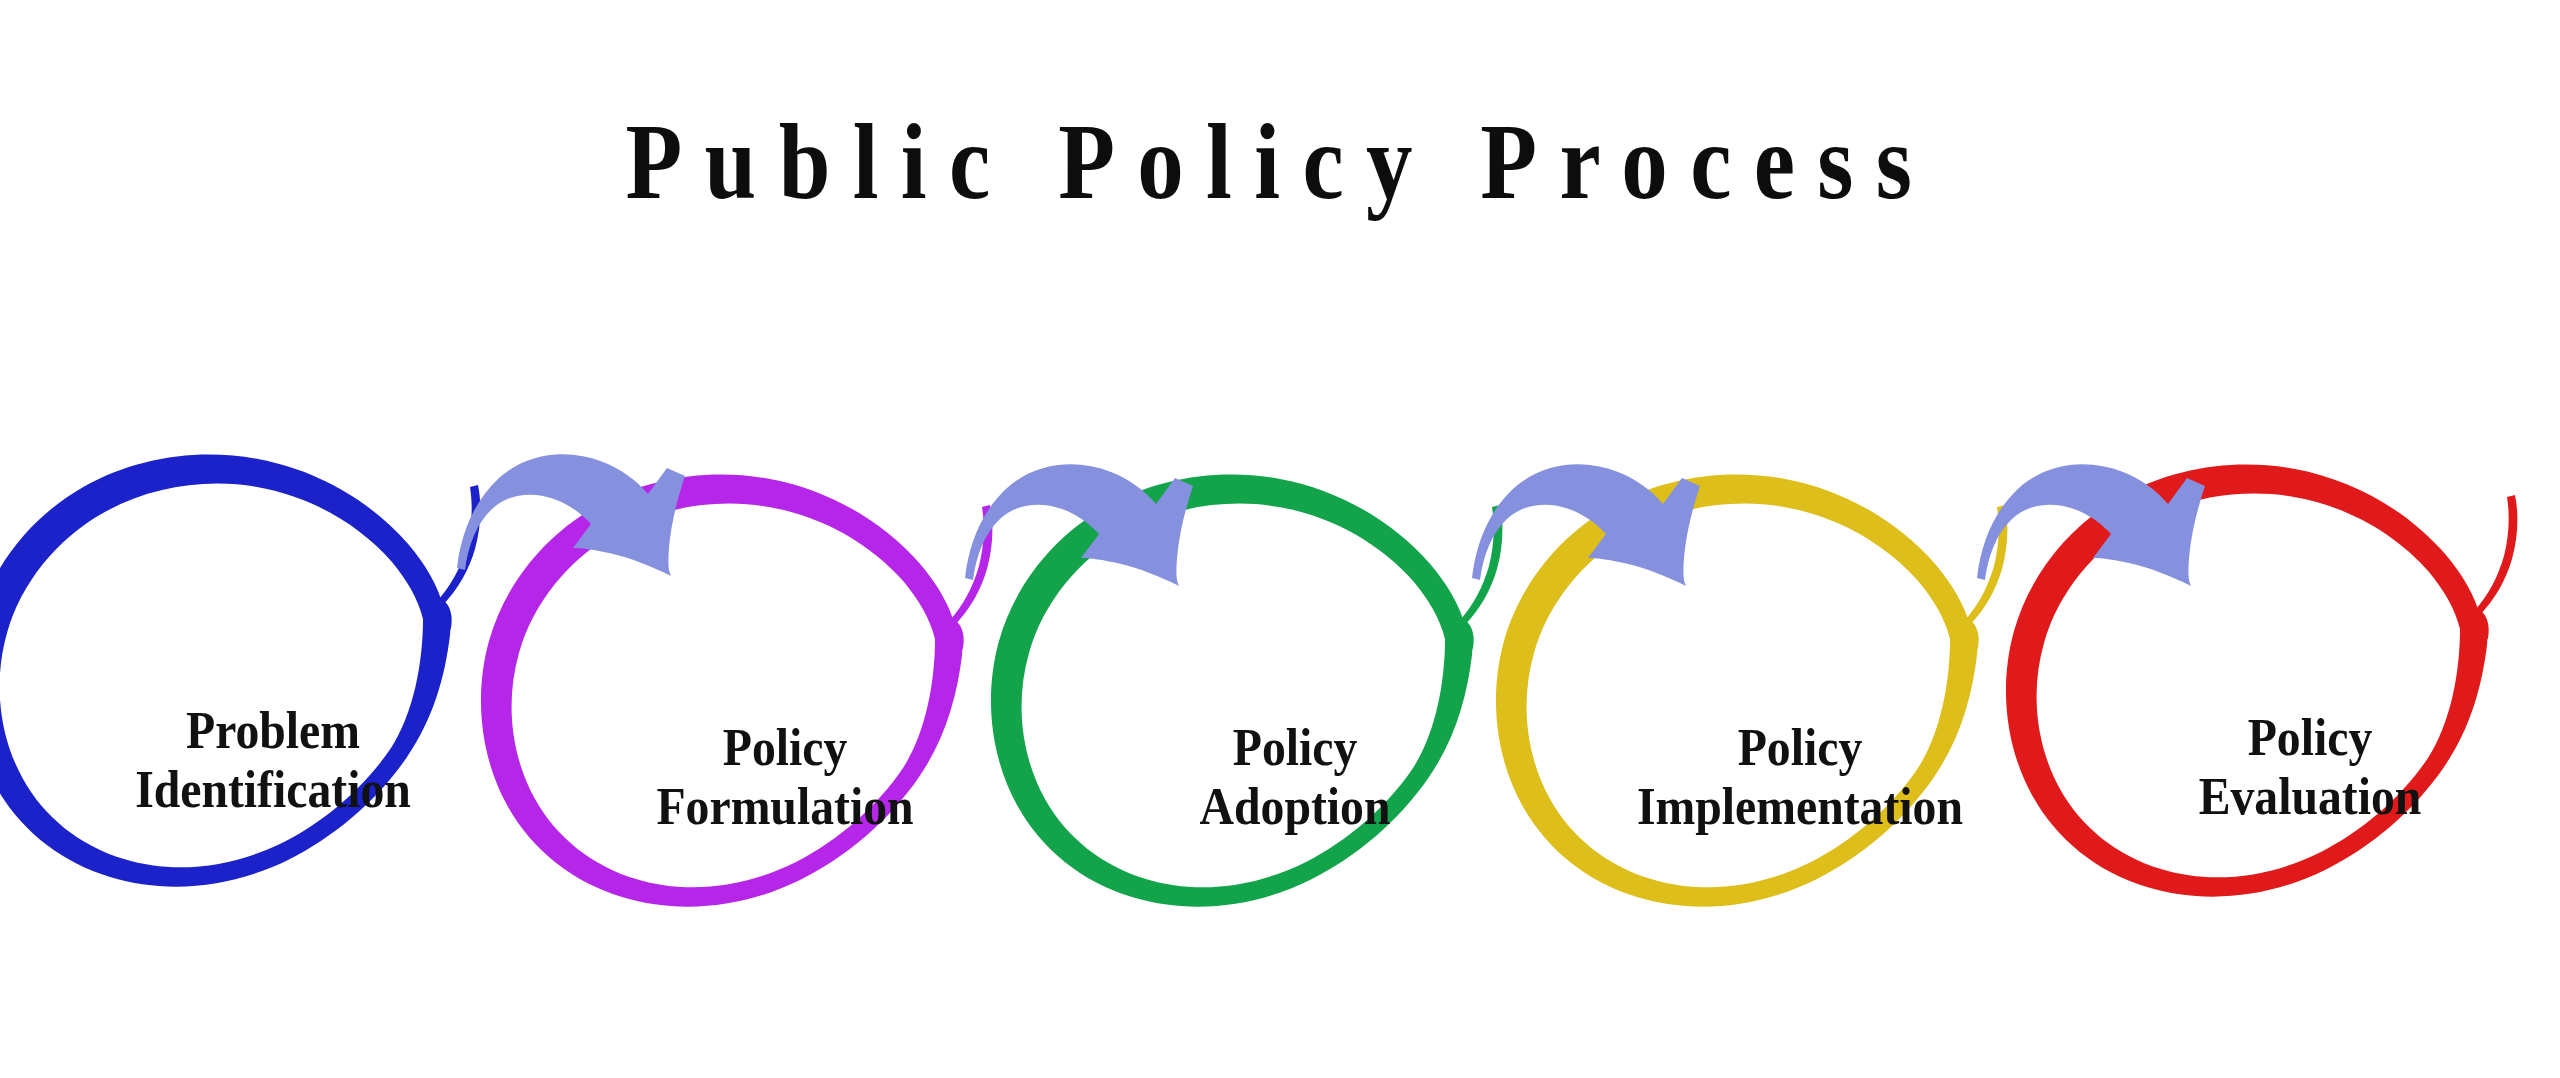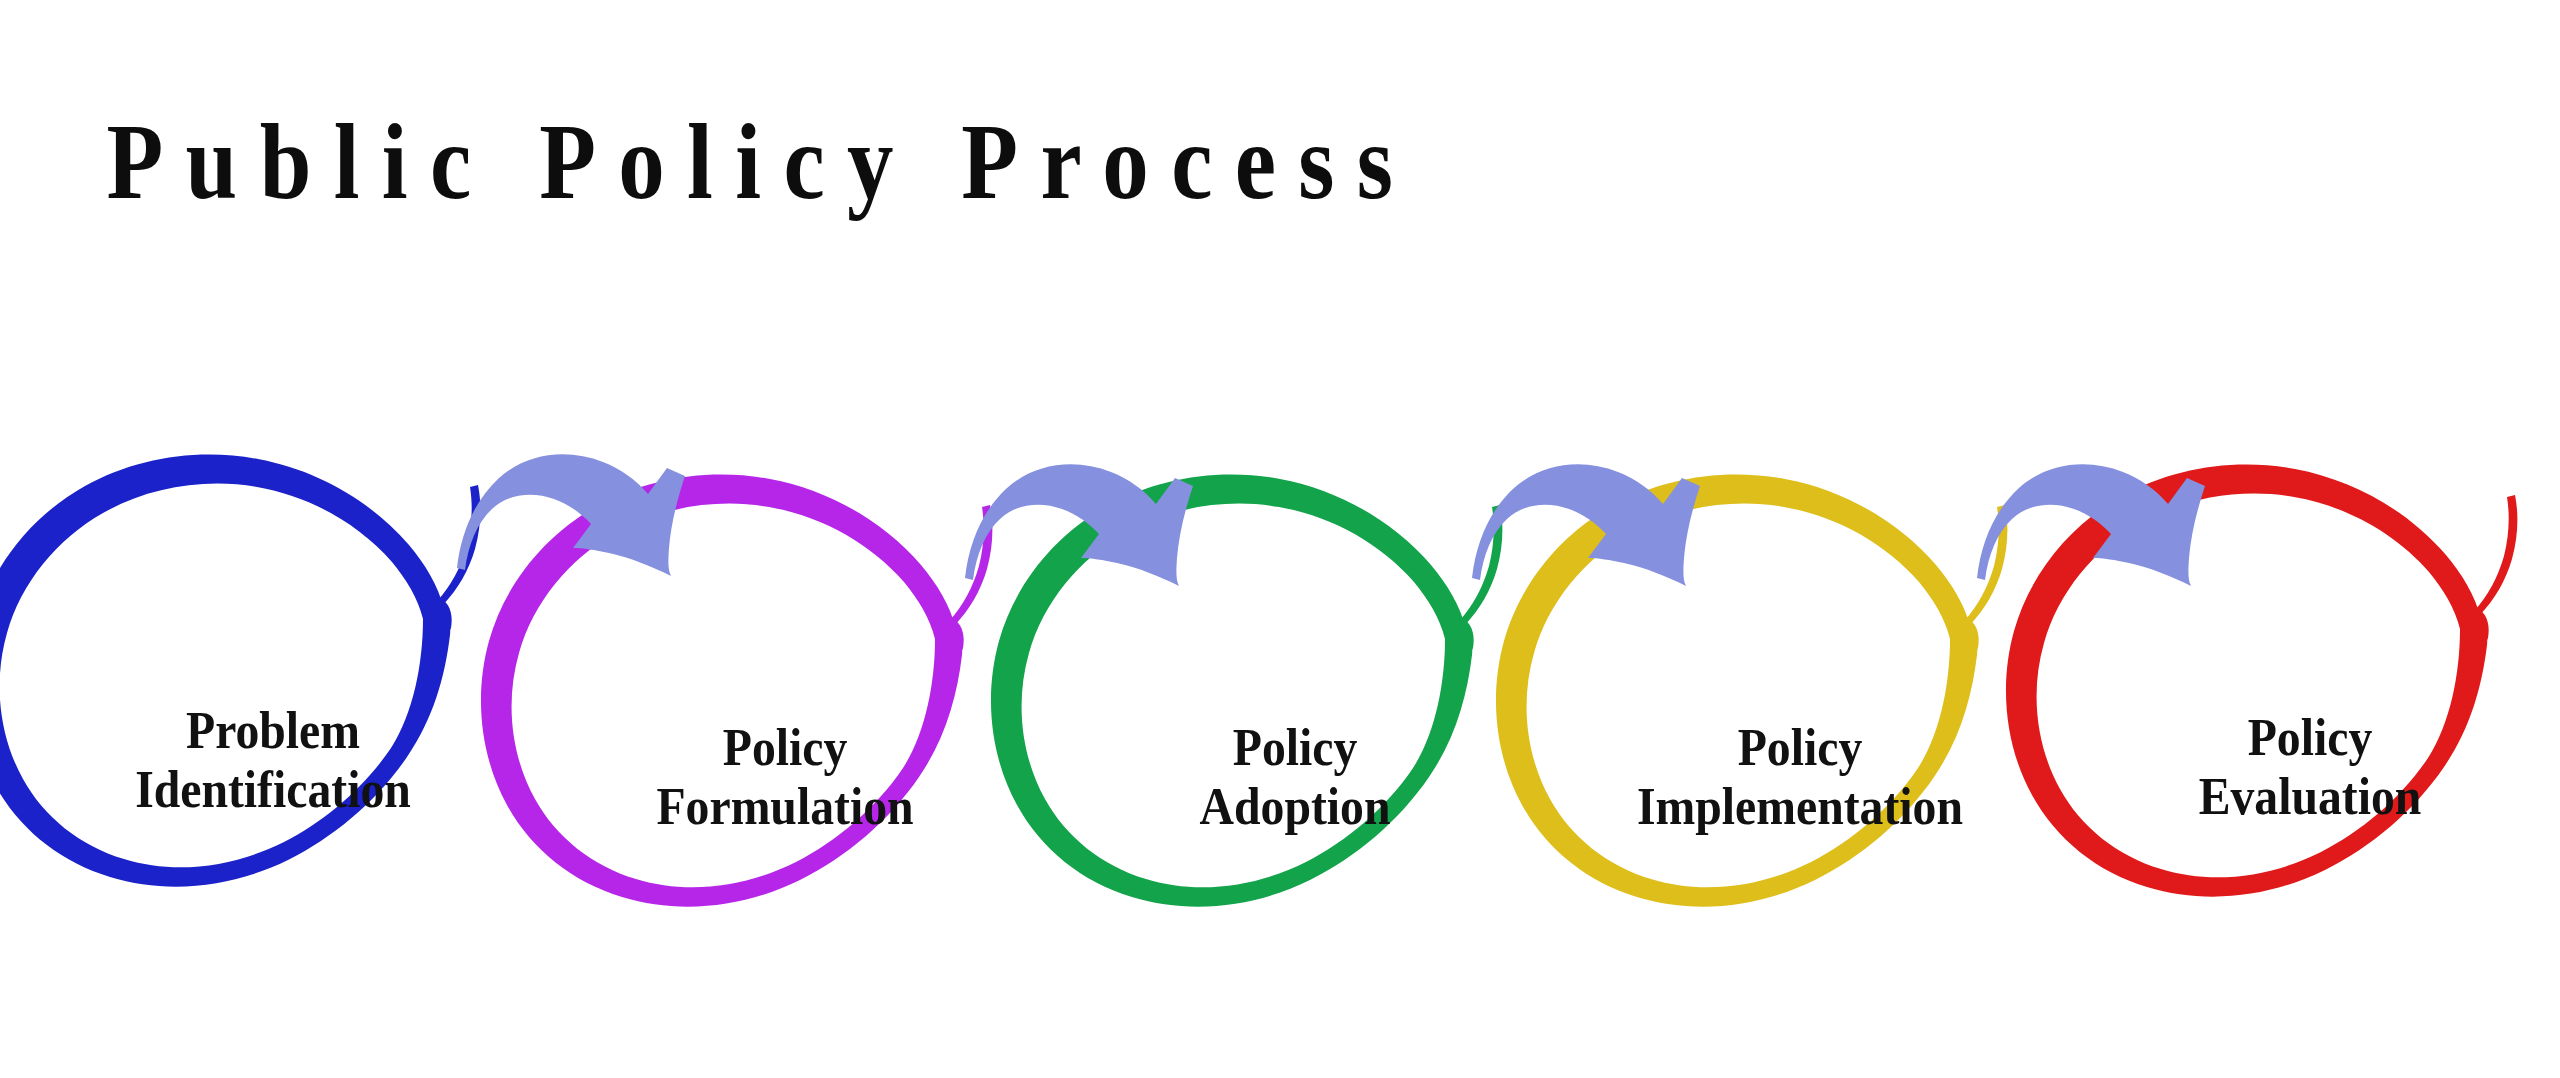--- a/index.html
+++ b/index.html
@@ -19,20 +19,21 @@
     height: 1078px;
     background: #ffffff;
   }
 
   
   #title-wrap {
     position: absolute;
     left: 0;
     top: 36px;
     width: 2560px;
+    text-align: center;
   }
   #page-title {
     display: inline-block;
     font-family: "Liberation Serif", "DejaVu Serif", serif;
     font-weight: bold;
     font-size: 108px;
     line-height: 1.0;
     letter-spacing: 26px;
     color: #0d0d0d;
     transform: scaleX(0.86);

